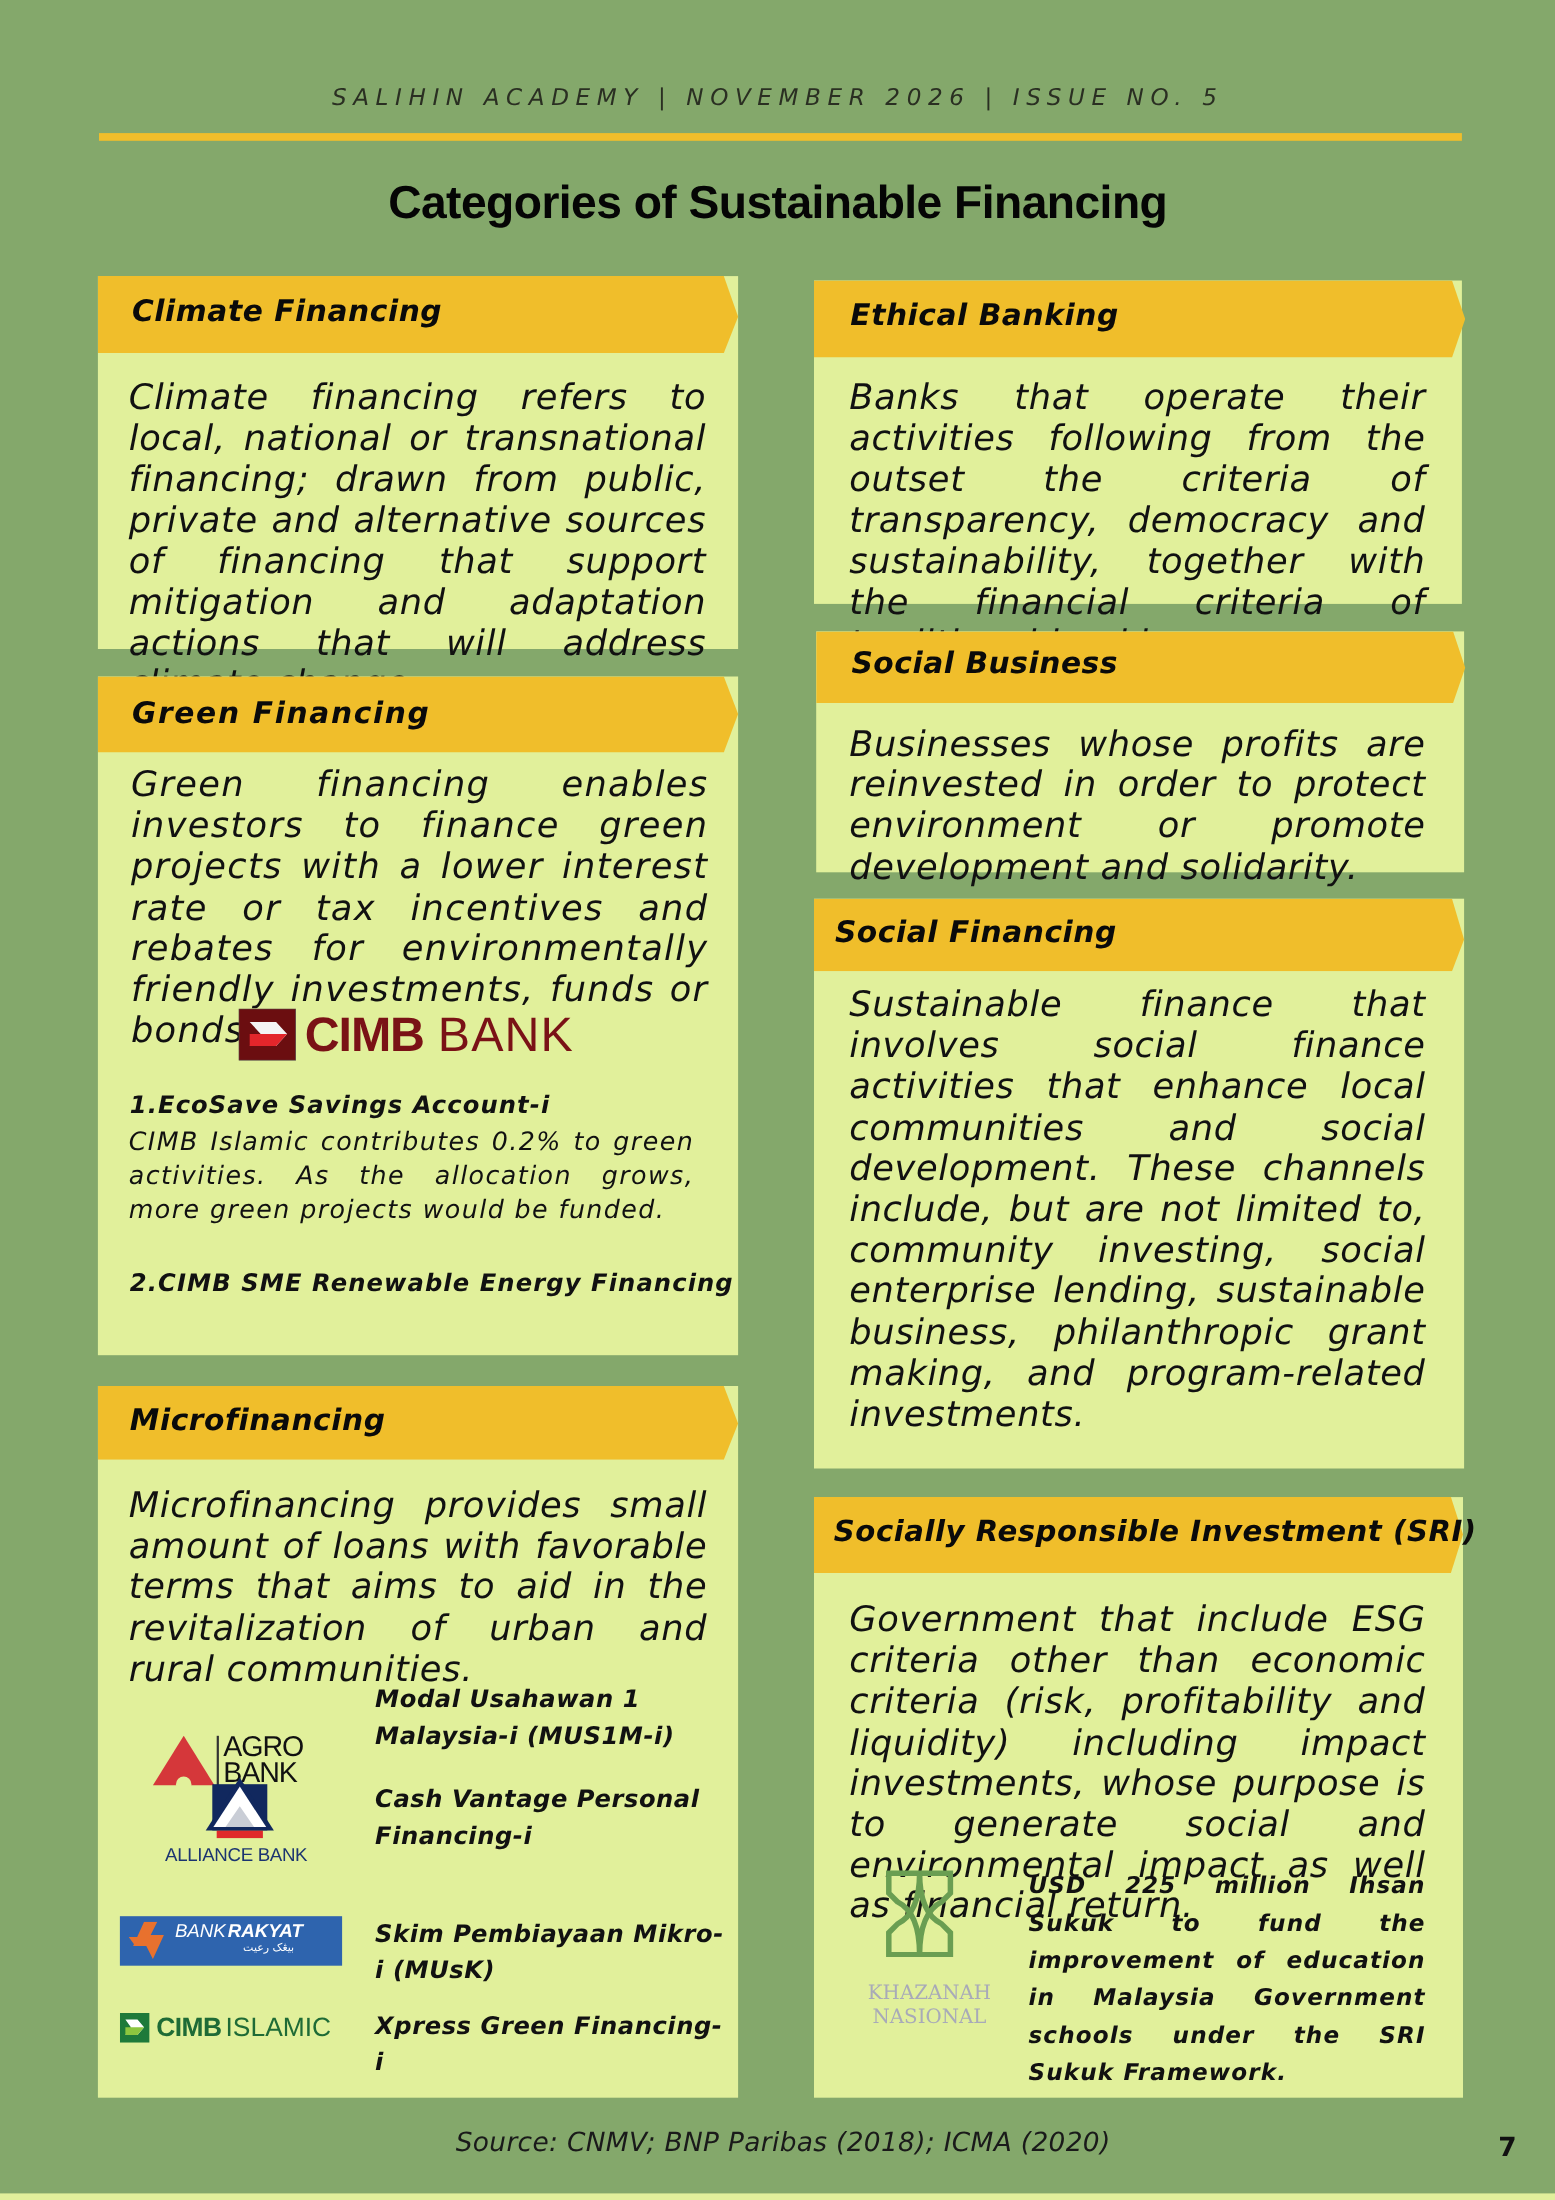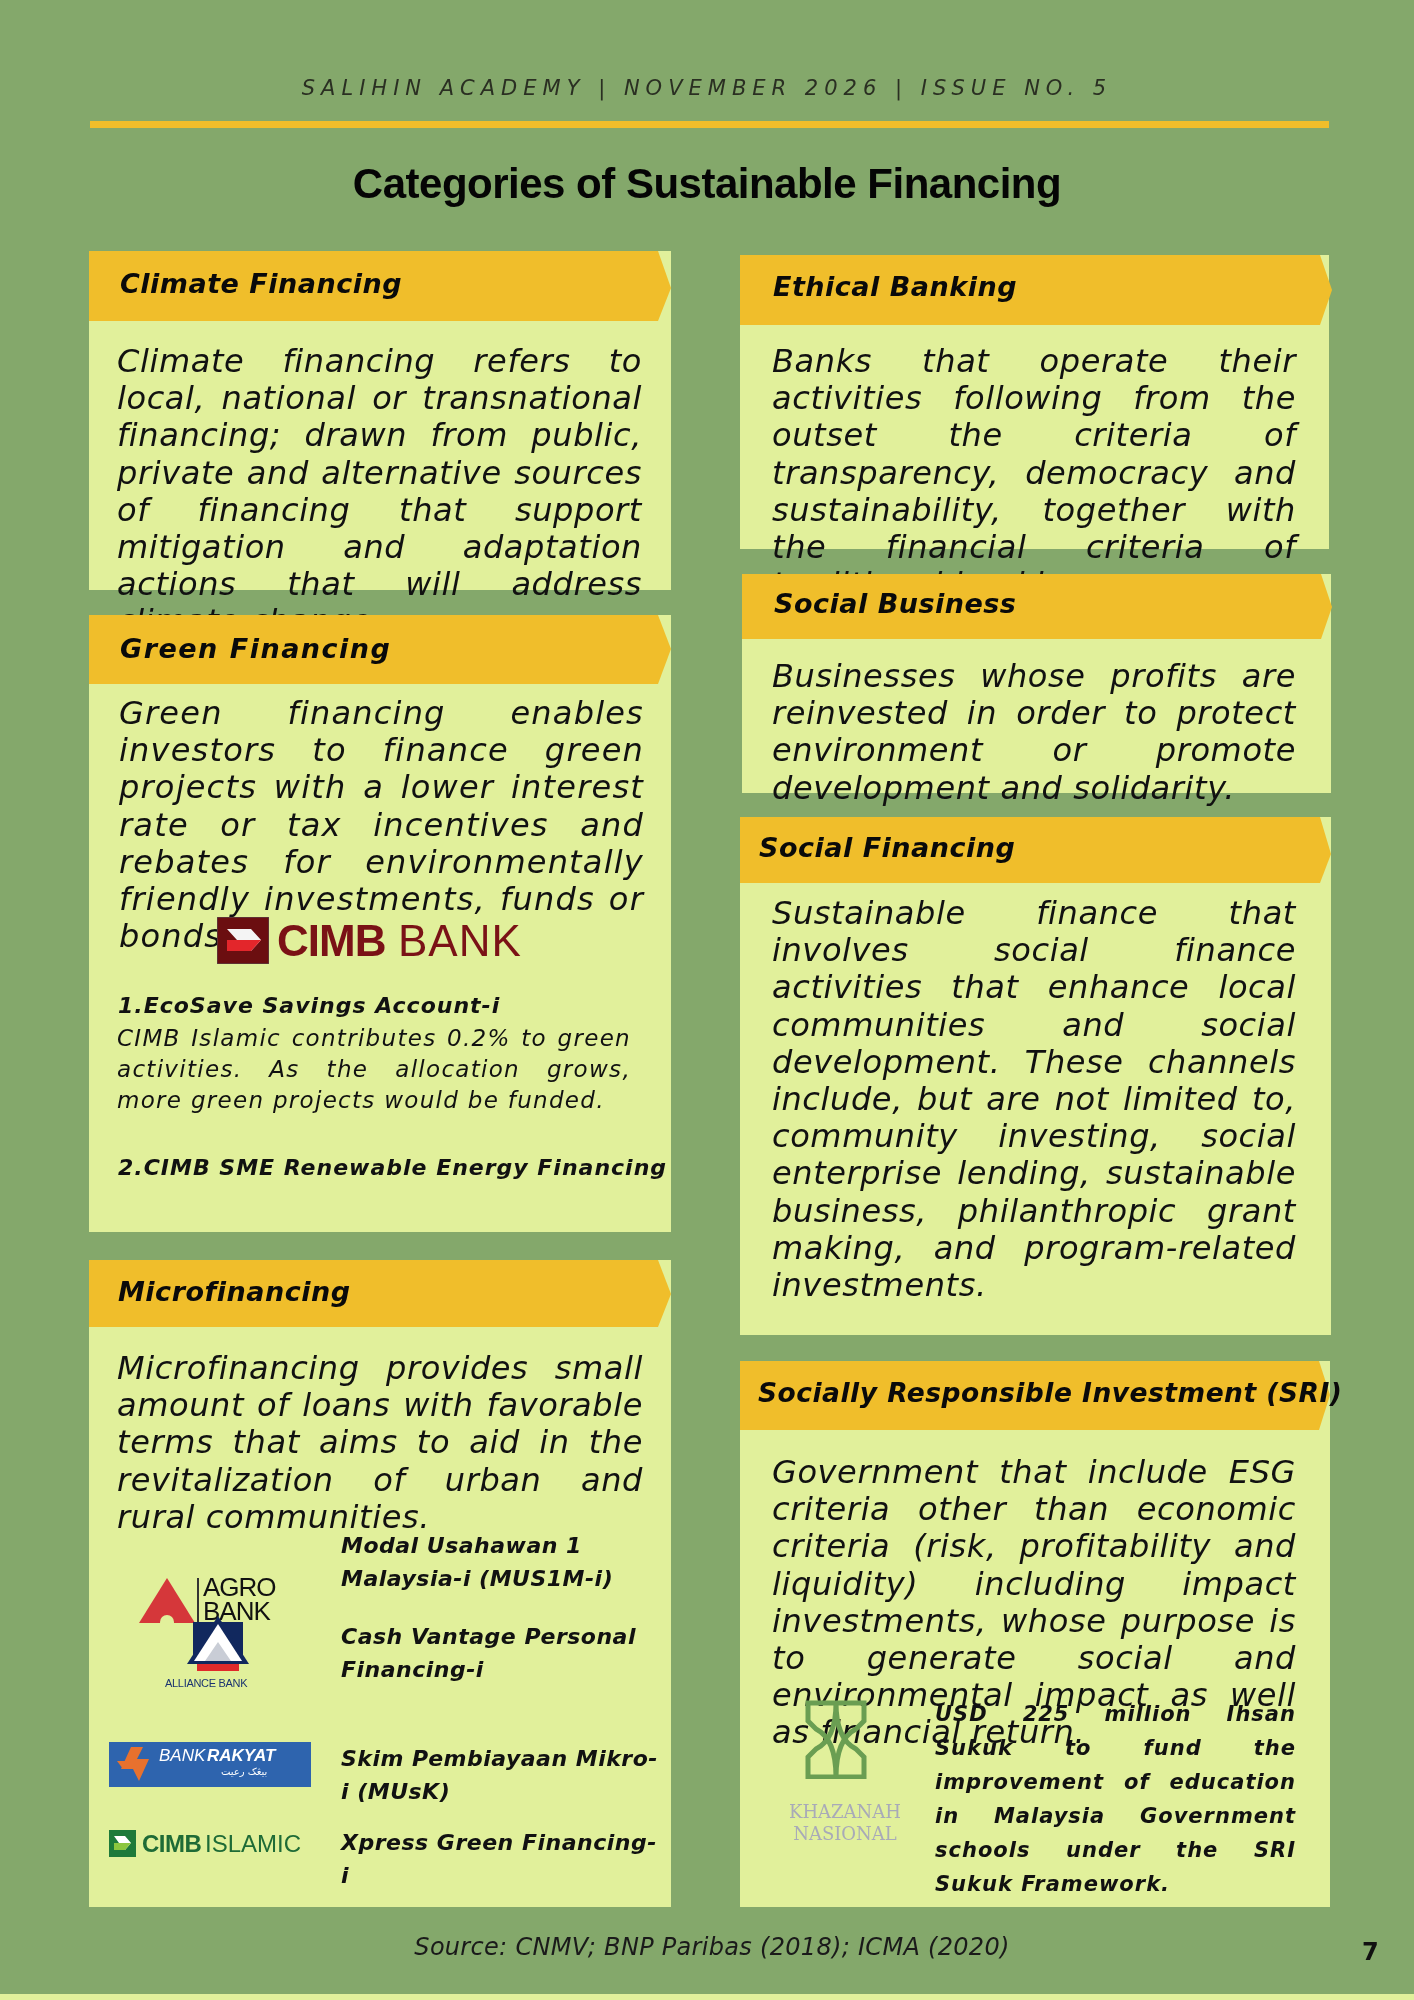--- a/index.html
+++ b/index.html
@@ -86,21 +86,21 @@
   <div class="prod" style="left:252px; top:269px; width:310px;">Modal Usahawan 1 Malaysia-i (MUS1M-i)</div>
 
   <div class="logo" style="left:58px; top:356px; width:150px; height:80px;">
     <svg width="70" height="56" style="position:absolute;left:36px;top:0;">
       <rect x="10" y="6" width="50" height="42" fill="#11285E"></rect>
       <rect x="14" y="48" width="42" height="7" fill="#E02A2A"></rect>
       <polygon points="35,0 66,48 4,48" fill="#11285E"></polygon>
       <polygon points="35,8 59,45 11,45" fill="#FFFFFF"></polygon>
       <polygon points="35,26 48,45 22,45" fill="#C9CDD6"></polygon>
     </svg>
-    <span style="position:absolute;left:18px;top:61px;font-family:'Liberation Sans',sans-serif;font-size:11px;color:#1B3470;white-space:nowrap;letter-spacing:-0.3px;">ALLIANCE BANK</span>
+    <span style="position:absolute;left:3px;top:61px;font-family:'Liberation Sans',sans-serif;font-size:17px;color:#1B3470;white-space:nowrap;letter-spacing:-0.3px;">ALLIANCE BANK</span>
   </div>
   <div class="prod" style="left:252px; top:360px; width:310px;">Cash Vantage Personal Financing-i</div>
 
   <div class="logo" style="left:20px; top:482px; width:202px; height:45px; background:#2E64AE;">
     <svg width="36" height="34" style="position:absolute;left:8px;top:5px;">
       <polygon points="14,0 26,0 20,12 32,12 22,34 16,22 4,22" fill="#E8712E"></polygon>
       <polygon points="0,14 10,14 6,22" fill="#E8712E"></polygon>
     </svg>
     <span style="position:absolute;left:50px;top:4px;font-family:'Liberation Sans',sans-serif;font-style:italic;font-size:17px;color:#FFFFFF;">BANK</span>
     <span style="position:absolute;left:98px;top:4px;font-family:'Liberation Sans',sans-serif;font-style:italic;font-weight:bold;font-size:17px;color:#FFFFFF;">RAKYAT</span>

